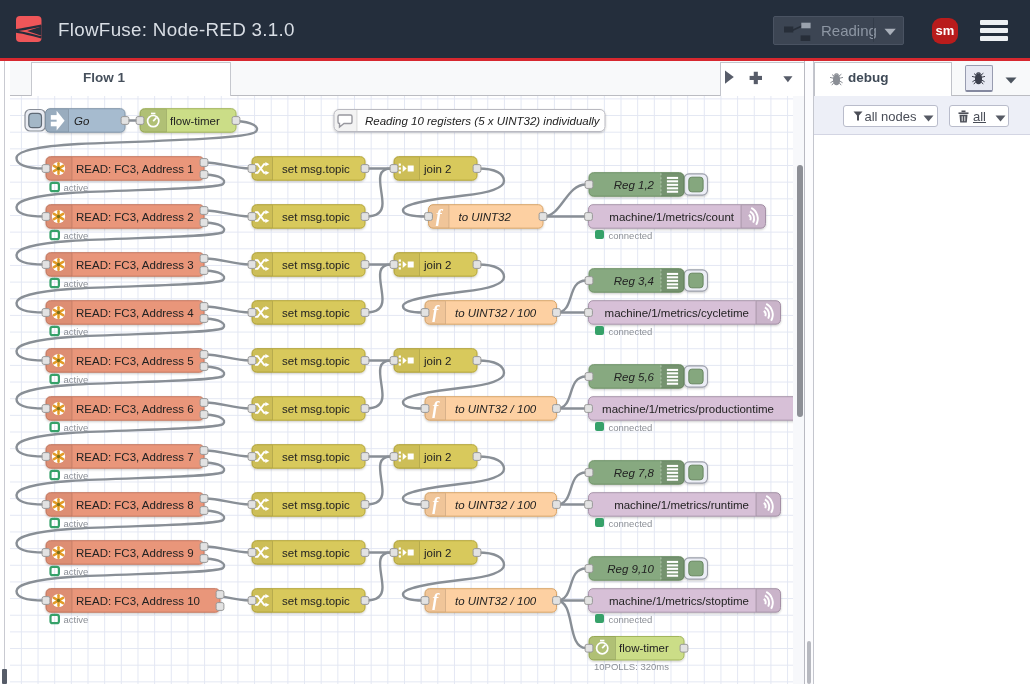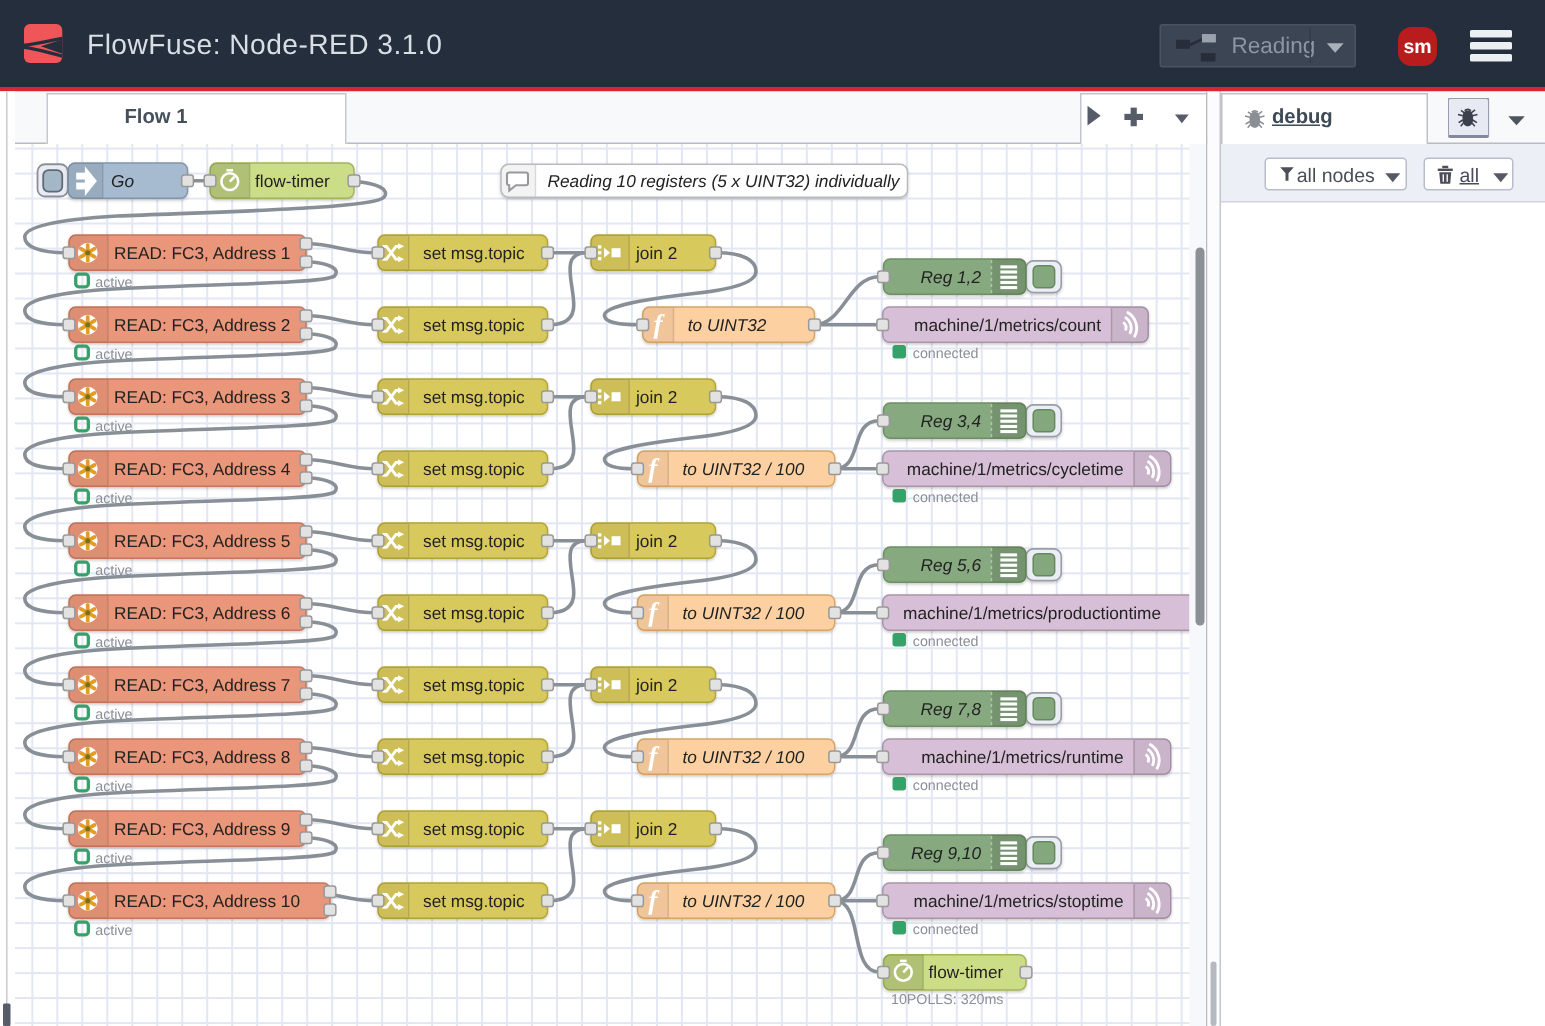--- a/index.html
+++ b/index.html
@@ -686,21 +686,21 @@
 
 <div class="abs" style="left:813.5px;top:60.5px;width:216.5px;height:35px;background:#f8f9fa;border-bottom:1px solid #bbbcc2;"></div>
 <div class="abs" style="left:814px;top:61.5px;width:138px;height:34px;background:#fff;border:1px solid #c0c2c9;border-bottom:none;"></div>
 <svg class="abs" style="left:829px;top:71.5px;" width="15" height="14" viewBox="0 0 15 14">
  <g fill="none" stroke="#8a8e95" stroke-width="1">
   <path d="M 5.2 4.2 L 3 2.6 M 9.8 4.2 L 12.4 2.2 M 4.2 6.2 L 1 5.4 M 10.8 6.2 L 14 5.4 M 4.2 9 L 1.4 10.8 M 10.8 9 L 13.6 10.8 M 4.6 11 L 2.8 13.2 M 10.4 11 L 12.2 13.2"></path>
  </g>
  <path d="M 7.5 2.6 C 9.6 2.6 11 4.4 11 6.6 L 11 9 C 11 11.4 9.5 13.2 7.5 13.2 C 5.5 13.2 4 11.4 4 9 L 4 6.6 C 4 4.4 5.4 2.6 7.5 2.6 Z" fill="#8a8e95"></path>
  <path d="M 5.5 2.9 A 2.6 2.6 0 0 1 9.5 2.9" fill="none" stroke="#8a8e95" stroke-width="1.2"></path>
 </svg>
-<div class="abs" style="left:848px;top:70px;font-size:13.5px;font-weight:bold;color:#3f4a57;text-decoration:underline;">debug</div>
+<div class="abs" style="left:848px;top:70px;font-size:13.5px;font-weight:bold;color:#3f4a57;">debug</div>
 <div class="abs" style="left:964.5px;top:64.5px;width:28.5px;height:27.5px;background:#e7e9f3;border:1px solid #989cb0;border-bottom:2px solid #84889f;border-radius:2px;"></div>
 <svg class="abs" style="left:971px;top:71px;" width="15" height="14" viewBox="0 0 15 14">
  <g fill="none" stroke="#3c3f4d" stroke-width="1">
   <path d="M 5.2 4.2 L 3 2.6 M 9.8 4.2 L 12.4 2.2 M 4.2 6.2 L 1 5.4 M 10.8 6.2 L 14 5.4 M 4.2 9 L 1.4 10.8 M 10.8 9 L 13.6 10.8 M 4.6 11 L 2.8 13.2 M 10.4 11 L 12.2 13.2"></path>
  </g>
  <path d="M 7.5 2.6 C 9.6 2.6 11 4.4 11 6.6 L 11 9 C 11 11.4 9.5 13.2 7.5 13.2 C 5.5 13.2 4 11.4 4 9 L 4 6.6 C 4 4.4 5.4 2.6 7.5 2.6 Z" fill="#3c3f4d"></path>
  <path d="M 5.5 2.9 A 2.6 2.6 0 0 1 9.5 2.9" fill="none" stroke="#3c3f4d" stroke-width="1.2"></path>
 </svg>
 <svg class="abs" style="left:1005px;top:77px;" width="12" height="7">
     <polygon points="0.5,0.5 11.5,0.5 6,6.5" fill="#4c545e"></polygon>

